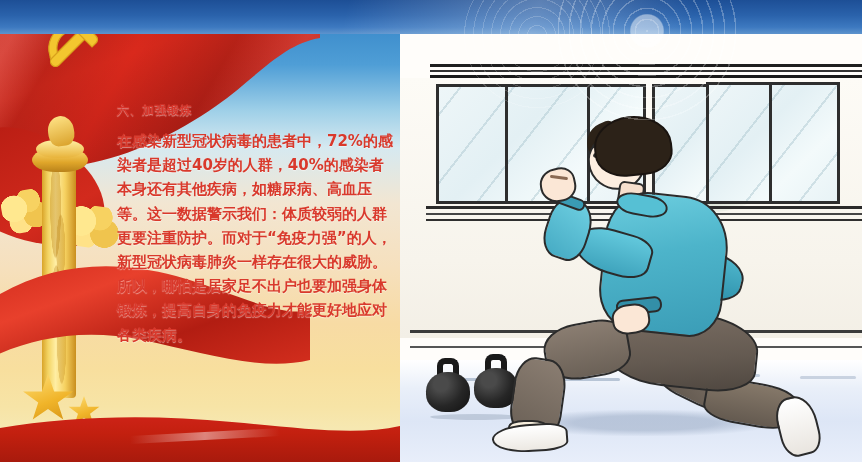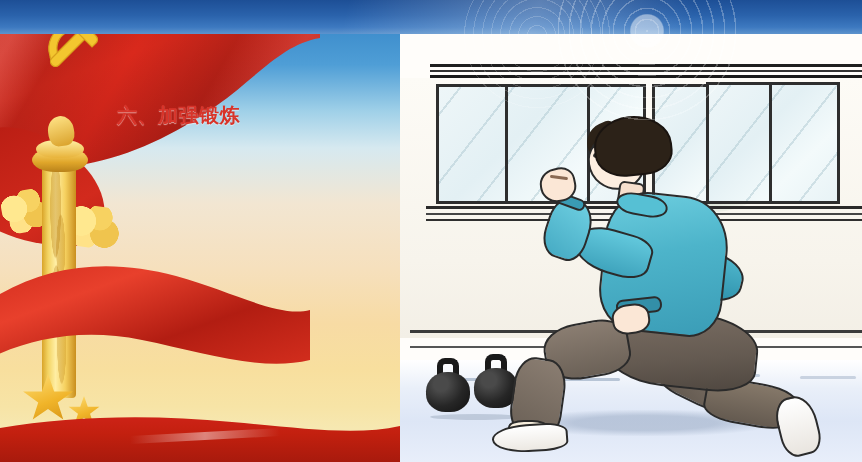--- a/index.html
+++ b/index.html
@@ -135,21 +135,21 @@
   }
   #star-1{ left:22px; top:374px; width:52px; height:50px; }
   #star-2{ left:68px; top:396px; width:32px; height:31px; }
   #star-3{ left:100px; top:418px; width:20px; height:19px; }
   #star-4{ left:122px; top:428px; width:13px; height:13px; }
 
   
   #poster-text{ position:absolute; left:117px; top:102px; width:278px; }
   #poster-heading{
     font-family:"DejaVu Sans", sans-serif;
-    font-size:20px; font-weight:700; color:#d8342a; letter-spacing:.5px;
+    font-size:12px; font-weight:700; color:#d8342a; letter-spacing:.5px;
     text-shadow:0 1px 1px rgba(255,255,255,.55);
     margin-bottom:10px;
   }
   #poster-body{
     font-family:"DejaVu Sans", sans-serif;
     font-size:15px; font-weight:700; line-height:24.2px; color:#d9392c;
     text-shadow:0 1px 1px rgba(255,255,255,.5);
     letter-spacing:0px;
   }
 
@@ -399,20 +399,21 @@
     <div id="star-2" class="star"></div>
     <div id="star-3" class="star"></div>
     <div id="star-4" class="star"></div>
 
     <div id="ribbon-bottom">
       <div class="hl"></div>
     </div>
 
     <div id="poster-text">
       <div id="poster-heading">六、加强锻炼</div>
+      <div id="poster-body">在感染新型冠状病毒的患者中，72%的感染者是超过40岁的人群，40%的感染者本身还有其他疾病，如糖尿病、高血压等。这一数据警示我们：体质较弱的人群更要注重防护。而对于“免疫力强”的人，新型冠状病毒肺炎一样存在很大的威胁。所以，哪怕是居家足不出户也要加强身体锻炼，提高自身的免疫力才能更好地应对各类疾病。</div>
     </div>
   </div>
 
   <div id="right-panel">
     <div id="illus">
 
       <div id="wall"></div>
       <div id="outside-blob"></div>
 
       <div id="rail-a" class="rail"></div>

